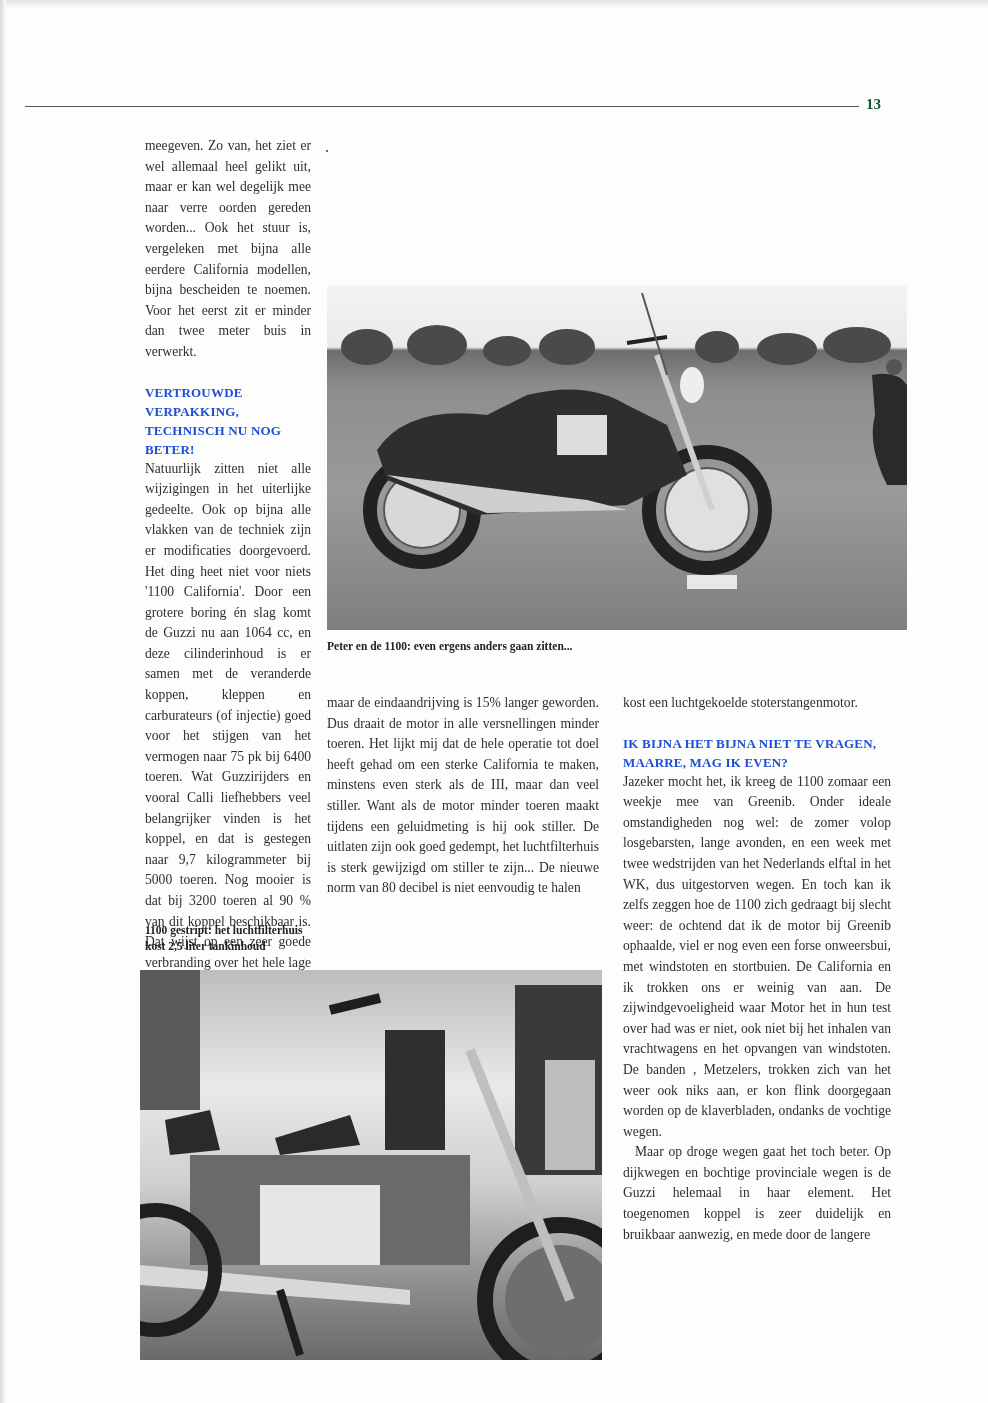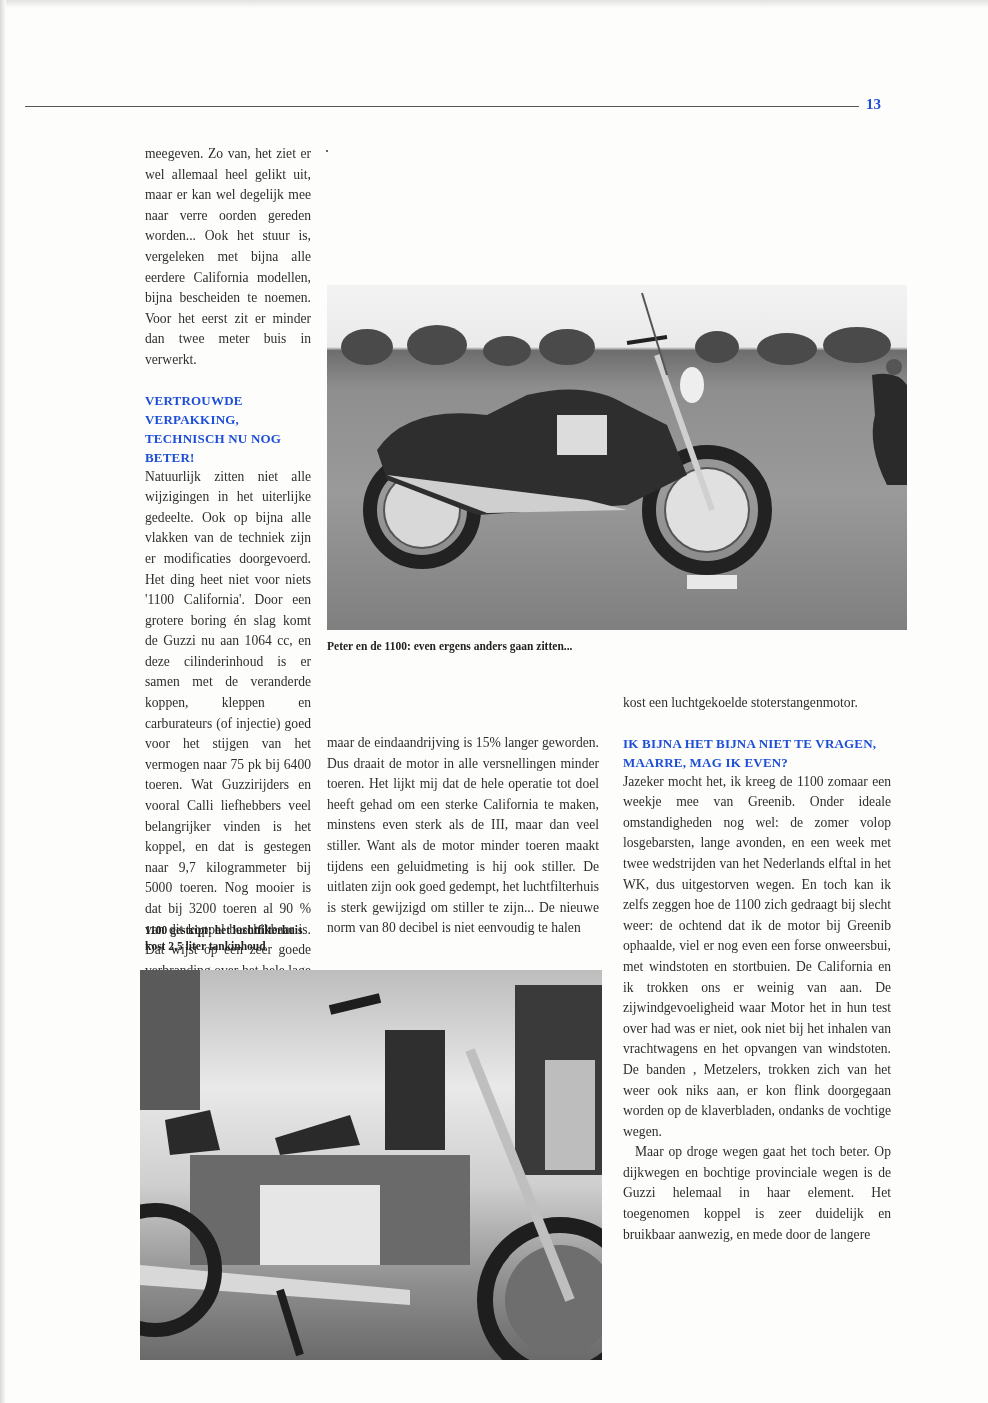--- a/index.html
+++ b/index.html
@@ -16,35 +16,35 @@
   .page-shadow-top {
     position: absolute; left: 0; top: 0; width: 988px; height: 8px;
     background: linear-gradient(to bottom, #e2e2e2, #fdfdfb);
   }
   .header-rule {
     position: absolute; left: 25px; top: 106px; width: 834px; height: 0;
     border-top: 1.3px solid #555;
   }
   .page-number {
     position: absolute; left: 866px; top: 96px;
-    font-family: "Liberation Serif", serif; font-weight: bold; font-size: 15px; color: #1d4ed8;
+    font-family: "Liberation Serif", serif; font-weight: bold; font-size: 15px; color: #14532d;
   }
   .col {
     position: absolute; font-family: "Liberation Serif", serif;
     font-size: 13.6px; line-height: 20.6px; text-align: justify; color: #2e2e2e;
   }
   .col p { margin: 0; }
   .col p.indent { text-indent: 12px; }
   .col h3 {
     margin: 0; font-size: 13px; line-height: 19px; font-weight: bold;
     letter-spacing: 0.2px; color: #1d4ed8; text-align: left;
   }
   .col .gap { height: 20px; }
-  .col-left { left: 145px; top: 144px; width: 166px; }
-  .col-mid  { left: 327px; top: 693px; width: 272px; margin-top: 40px; }
+  .col-left { left: 145px; top: 136px; width: 166px; }
+  .col-mid  { left: 327px; top: 693px; width: 272px; }
   .col-right{ left: 623px; top: 693px; width: 268px; }
   .caption {
     position: absolute; font-family: Liberation Serif, serif; font-weight: bold;
     font-size: 11.5px; line-height: 16px; color: #222;
   }
   .caption-top { left: 327px; top: 638px; width: 560px; }
   .caption-bottom { left: 145px; top: 922px; width: 166px; }
   .photo {
     position: absolute; overflow: hidden; background: #8a8a8a;
   }

